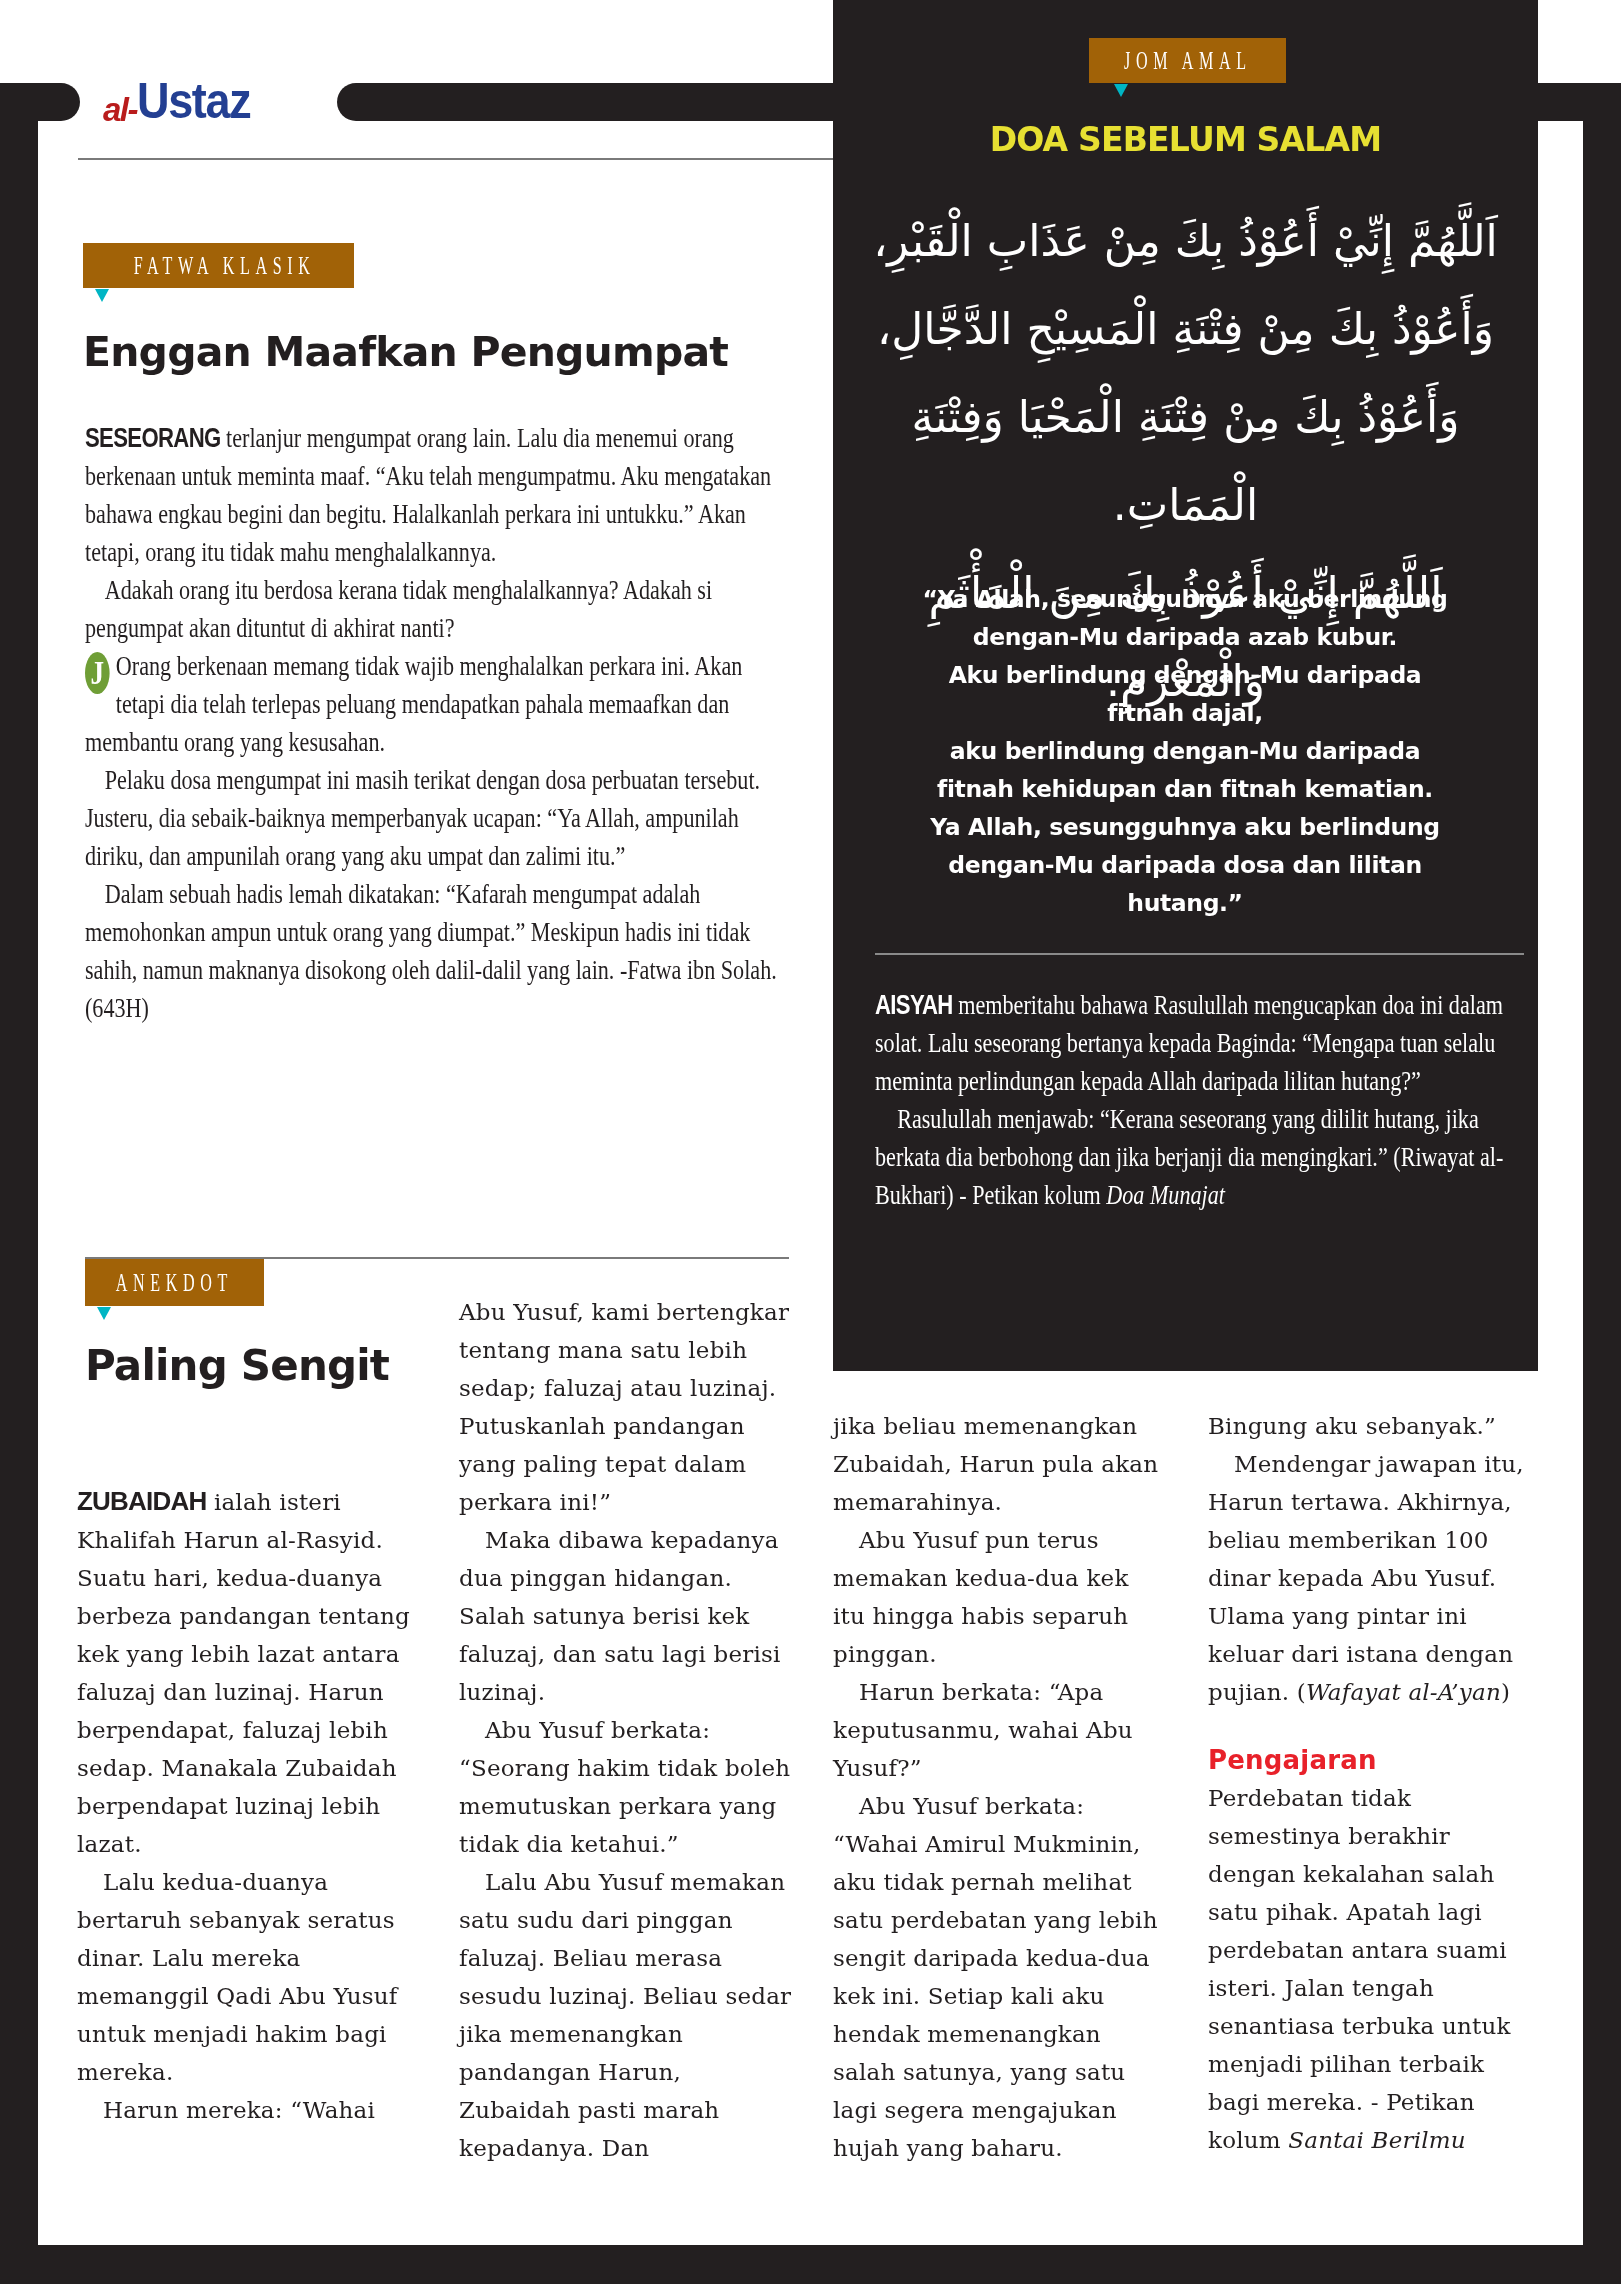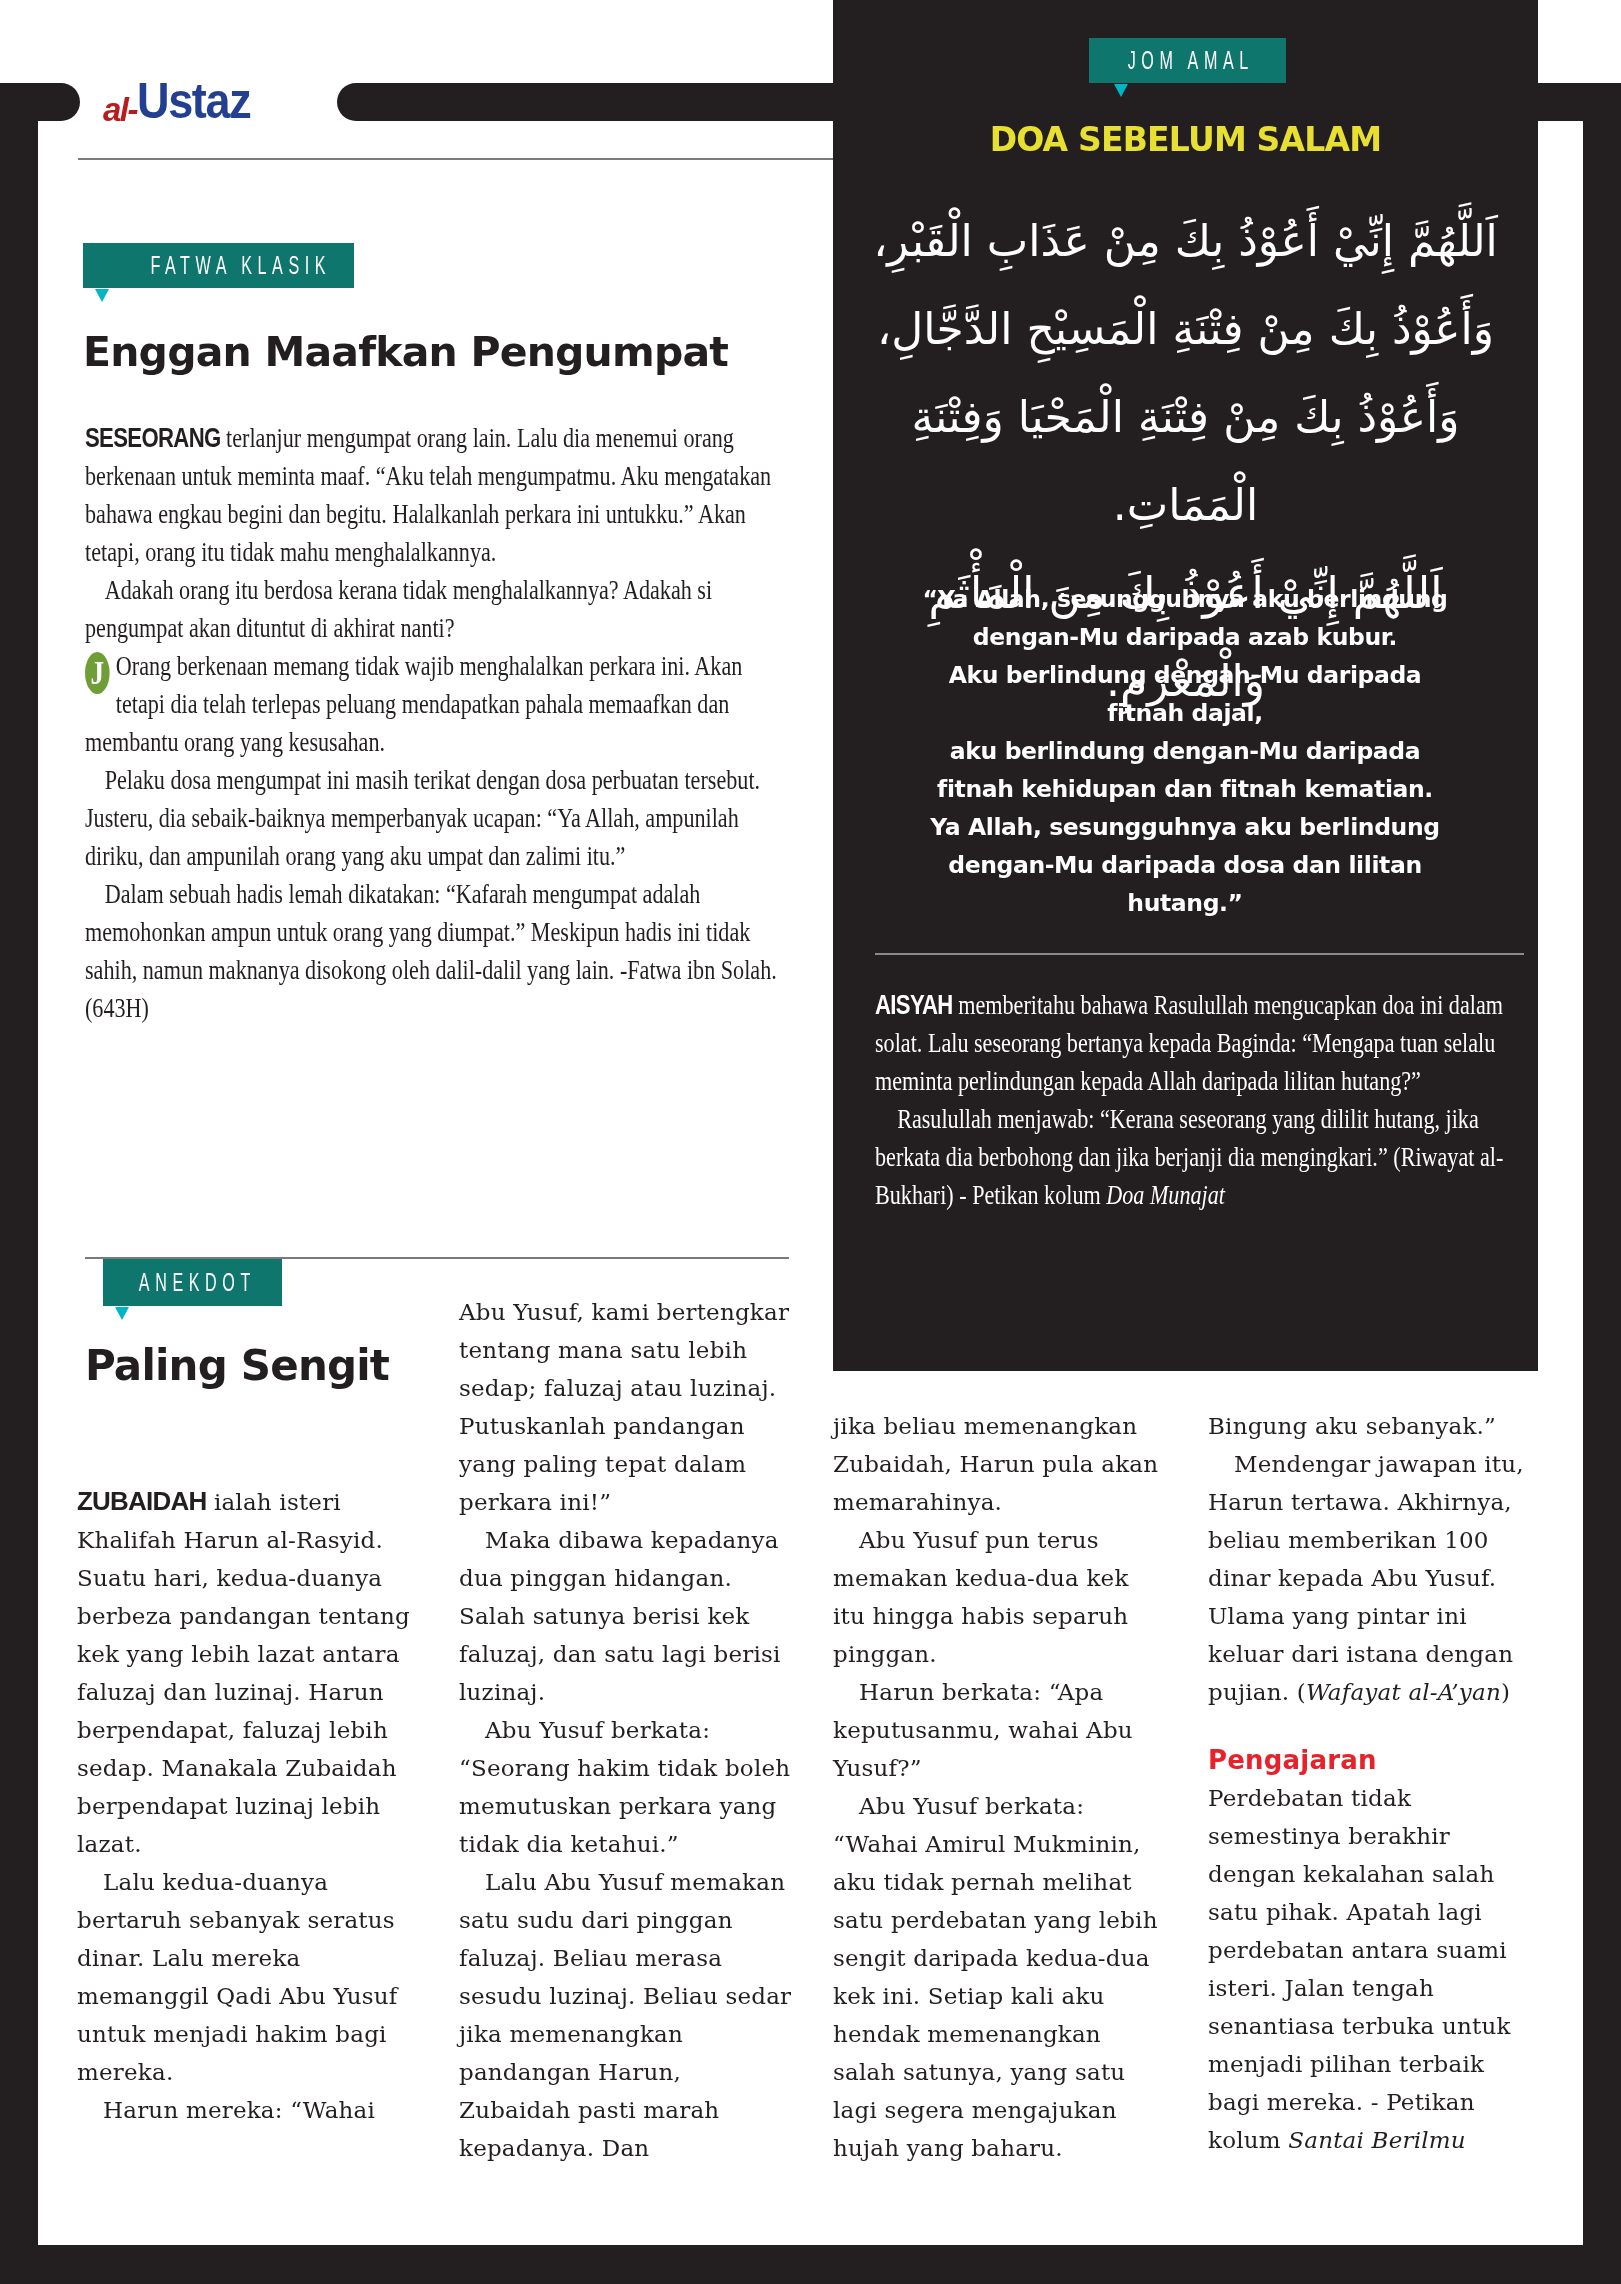--- a/index.html
+++ b/index.html
@@ -12,21 +12,21 @@
   .frame-top-right { position: absolute; left: 337px; top: 83px; width: 1284px; height: 38px; background: #231f20; border-radius: 19px 0 0 19px; }
   .frame-right { position: absolute; left: 1583px; top: 83px; width: 38px; height: 2201px; background: #231f20; }
   .frame-bottom { position: absolute; left: 0; top: 2245px; width: 1621px; height: 39px; background: #231f20; }
 
   .logo { position: absolute; left: 103px; top: 73px; height: 53px; display: flex; align-items: flex-end; font-family: "Liberation Sans", sans-serif; font-weight: bold; letter-spacing: -1.5px; }
   .logo .al { font-size: 33px; font-style: italic; color: #b91c1c; line-height: 1; }
   .logo .ustaz { font-size: 50px; color: #233f92; line-height: 1; transform: scaleX(0.9); transform-origin: left bottom; display: inline-block; }
 
   .rule { position: absolute; height: 2.3px; background: #7a7a7a; }
 
-  .label { position: absolute; background: #0f766e; color: #fff; font-family: Liberation Sans, sans-serif; font-size: 26px; letter-spacing: 9px; display: flex; align-items: center; transform-origin: left top; }
+  .label { position: absolute; background: #a16207; color: #fff; font-family: Liberation Serif, serif; font-size: 26px; letter-spacing: 9px; display: flex; align-items: center; justify-content: center; transform-origin: left top; }
   .label::after { content: ""; position: absolute; left: 12px; bottom: -13.6px; border-left: 7.6px solid transparent; border-right: 7.6px solid transparent; border-top: 13.6px solid #00b5c4; }
   .label span { display: inline-block; transform: scaleX(0.62); transform-origin: center; white-space: nowrap; }
 
   .headline { position: absolute; font-family: "DejaVu Sans", "Liberation Sans", sans-serif; font-weight: bold; color: #231f20; letter-spacing: -0.8px; }
 
   .body-text { position: absolute; font-size: 27px; line-height: 38px; color: #231f20; }
   .body-text p { text-indent: 0; }
   .body-text p.ind { text-indent: 24px; }
   .cond { transform: scaleX(0.82); transform-origin: left top; }
   .lead { font-family: "Liberation Sans", sans-serif; font-weight: bold; letter-spacing: -0.8px; }
@@ -106,21 +106,21 @@
   </div>
   <div class="panel-rule"></div>
   <div class="panel-body">
     <p><span class="lead">AISYAH</span><span> memberitahu bahawa Rasulullah mengucapkan doa ini dalam solat. Lalu seseorang bertanya kepada Baginda: “Mengapa tuan selalu meminta perlindungan kepada Allah daripada lilitan hutang?”</span></p>
     <p class="ind"><span>Rasulullah menjawab: “Kerana seseorang yang dililit hutang, jika berkata dia berbohong dan jika berjanji dia mengingkari.” (Riwayat al-Bukhari) - Petikan kolum </span><em>Doa Munajat</em></p>
   </div>
 </section>
 
 <div class="rule" style="left:85px; top:1257px; width:704px;"></div>
 <section>
-  <div class="label" style="left:85px; top:1259px; width:179px; height:47px;margin-left:18px;">
+  <div class="label" style="left:85px; top:1259px; width:179px; height:47px;">
     <span>ANEKDOT</span>
   </div>
   <h1 class="headline" style="left:85px; top:1341px; font-size:42px; line-height:50px;">
     <div>Paling Sengit</div>
   </h1>
 
   <div class="col" style="left:77px; top:1482px; width:334px;">
     <p><span class="lead">ZUBAIDAH</span><span> ialah isteri Khalifah Harun al-Rasyid. Suatu hari, kedua-duanya berbeza pandangan tentang kek yang lebih lazat antara faluzaj dan luzinaj. Harun berpendapat, faluzaj lebih sedap. Manakala Zubaidah berpendapat luzinaj lebih lazat.</span></p>
     <p class="ind">Lalu kedua-duanya bertaruh sebanyak seratus dinar. Lalu mereka memanggil Qadi Abu Yusuf untuk menjadi hakim bagi mereka.</p>
     <p class="ind">Harun mereka: “Wahai</p>

